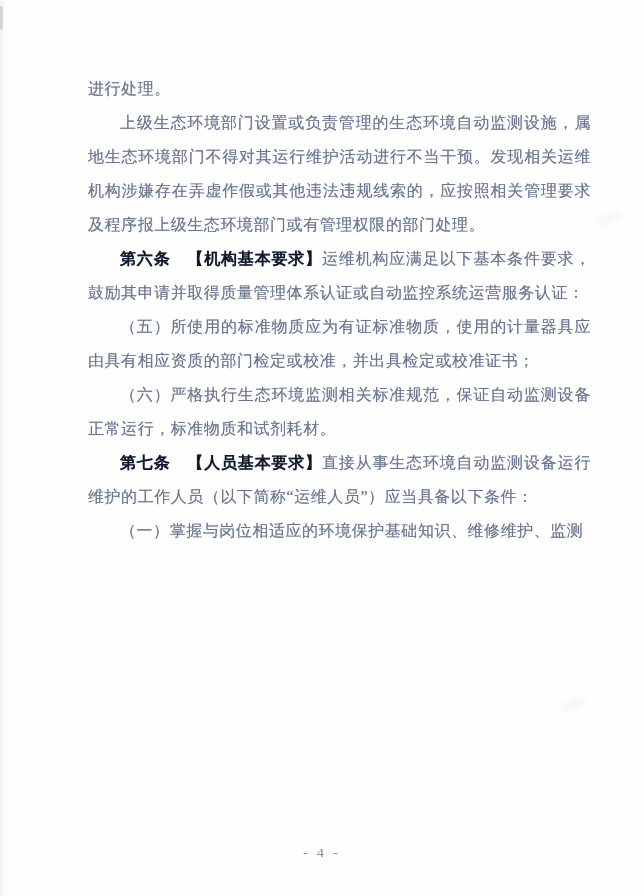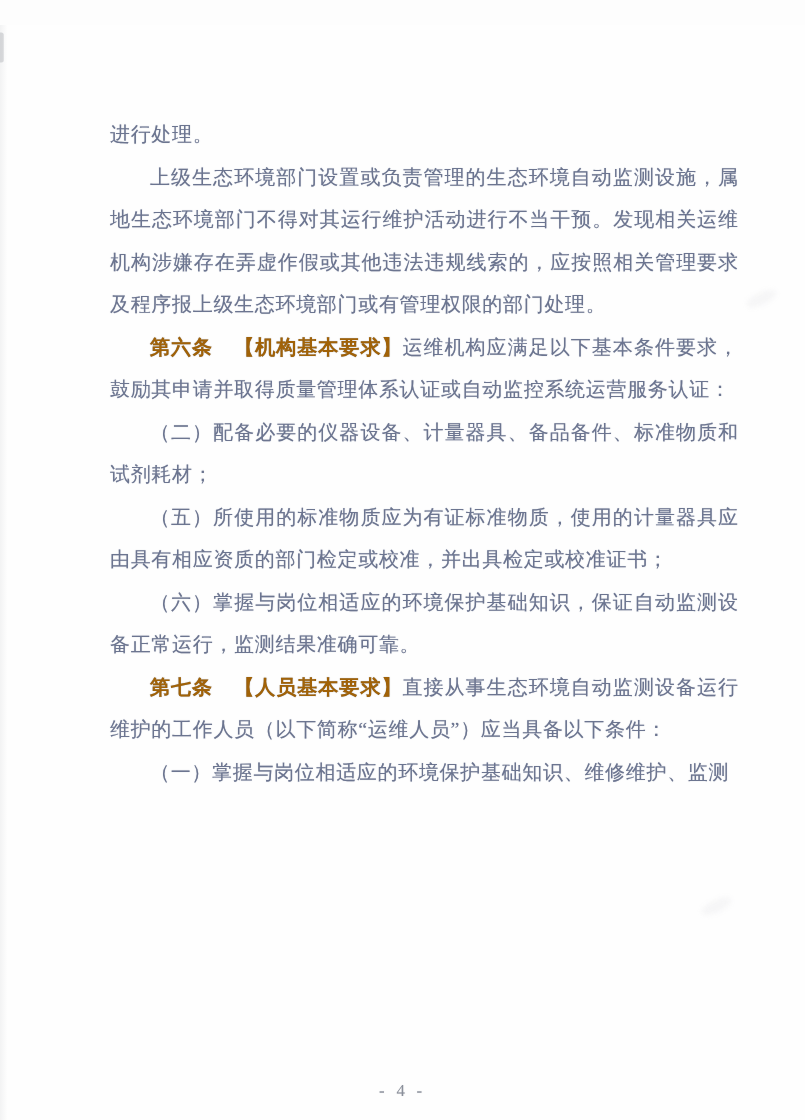--- a/index.html
+++ b/index.html
@@ -7,21 +7,20 @@
     width: 644px; height: 896px;
     background: #fdfdfd;
     font-family: "Liberation Serif", "DejaVu Serif", serif;
     overflow: hidden;
     position: relative;
   }
   .page {
     position: absolute;
     inset: 0;
     background: #fefefe;
-    margin-top: 20px;
   }
   
   .edge-band {
     position: absolute;
     left: 0; top: 0; bottom: 0;
     width: 6px;
     background: linear-gradient(to right, rgba(90,95,105,0.07), rgba(90,95,105,0.0));
   }
   .corner-tick {
     position: absolute;
@@ -54,21 +53,21 @@
   }
   .doc-body p {
     margin: 0;
     padding: 0;
   }
   .doc-body p.indent {
     text-indent: 2em;
   }
   .doc-body b.article-head {
     font-weight: 700;
-    color: #a16207;
+    color: #0f172a;
     text-shadow: 0 0 0.7px rgba(65,74,94,0.6);
   }
   .page-number {
     position: absolute;
     left: 0; right: 0;
     top: 845px;
     text-align: center;
     color: #8b909b;
     font-size: 13.5px;
     letter-spacing: 3px;
@@ -81,21 +80,20 @@
 <div class="page">
   <div class="edge-band"></div>
   <div class="corner-tick"></div>
   <div class="smudge s1"></div>
   <div class="smudge s2"></div>
 
   <div class="doc-body">
       <p><span>进行处理。</span></p>
       <p class="indent"><span>上级生态环境部门设置或负责管理的生态环境自动监测设施，属地生态环境部门不得对其运行维护活动进行不当干预。发现相关运维机构涉嫌存在弄虚作假或其他违法违规线索的，应按照相关管理要求及程序报上级生态环境部门或有管理权限的部门处理。</span></p>
       <p class="indent"><b class="article-head">第六条　【机构基本要求】</b><span>运维机构应满足以下基本条件要求，鼓励其申请并取得质量管理体系认证或自动监控系统运营服务认证：</span></p>
-      <p class="indent"><span>（二）配备必要的仪器设备、计量器具、备品备件、标准物质和试剂耗材；</span></p>
       <p class="indent"><span>（五）所使用的标准物质应为有证标准物质，使用的计量器具应由具有相应资质的部门检定或校准，并出具检定或校准证书；</span></p>
-      <p class="indent"><span>（六）掌握与岗位相适应的环境保护基础知识，保证自动监测设备正常运行，监测结果准确可靠。</span></p>
+      <p class="indent"><span>（六）严格执行生态环境监测相关标准规范，保证自动监测设备正常运行，标准物质和试剂耗材。</span></p>
       <p class="indent"><b class="article-head">第七条　【人员基本要求】</b><span>直接从事生态环境自动监测设备运行维护的工作人员（以下简称“运维人员”）应当具备以下条件：</span></p>
       <p class="indent"><span>（一）掌握与岗位相适应的环境保护基础知识、维修维护、监测</span></p>
     </div>
 
   <div class="page-number">- 4 -</div>
 </div>
 
 </body></html>

